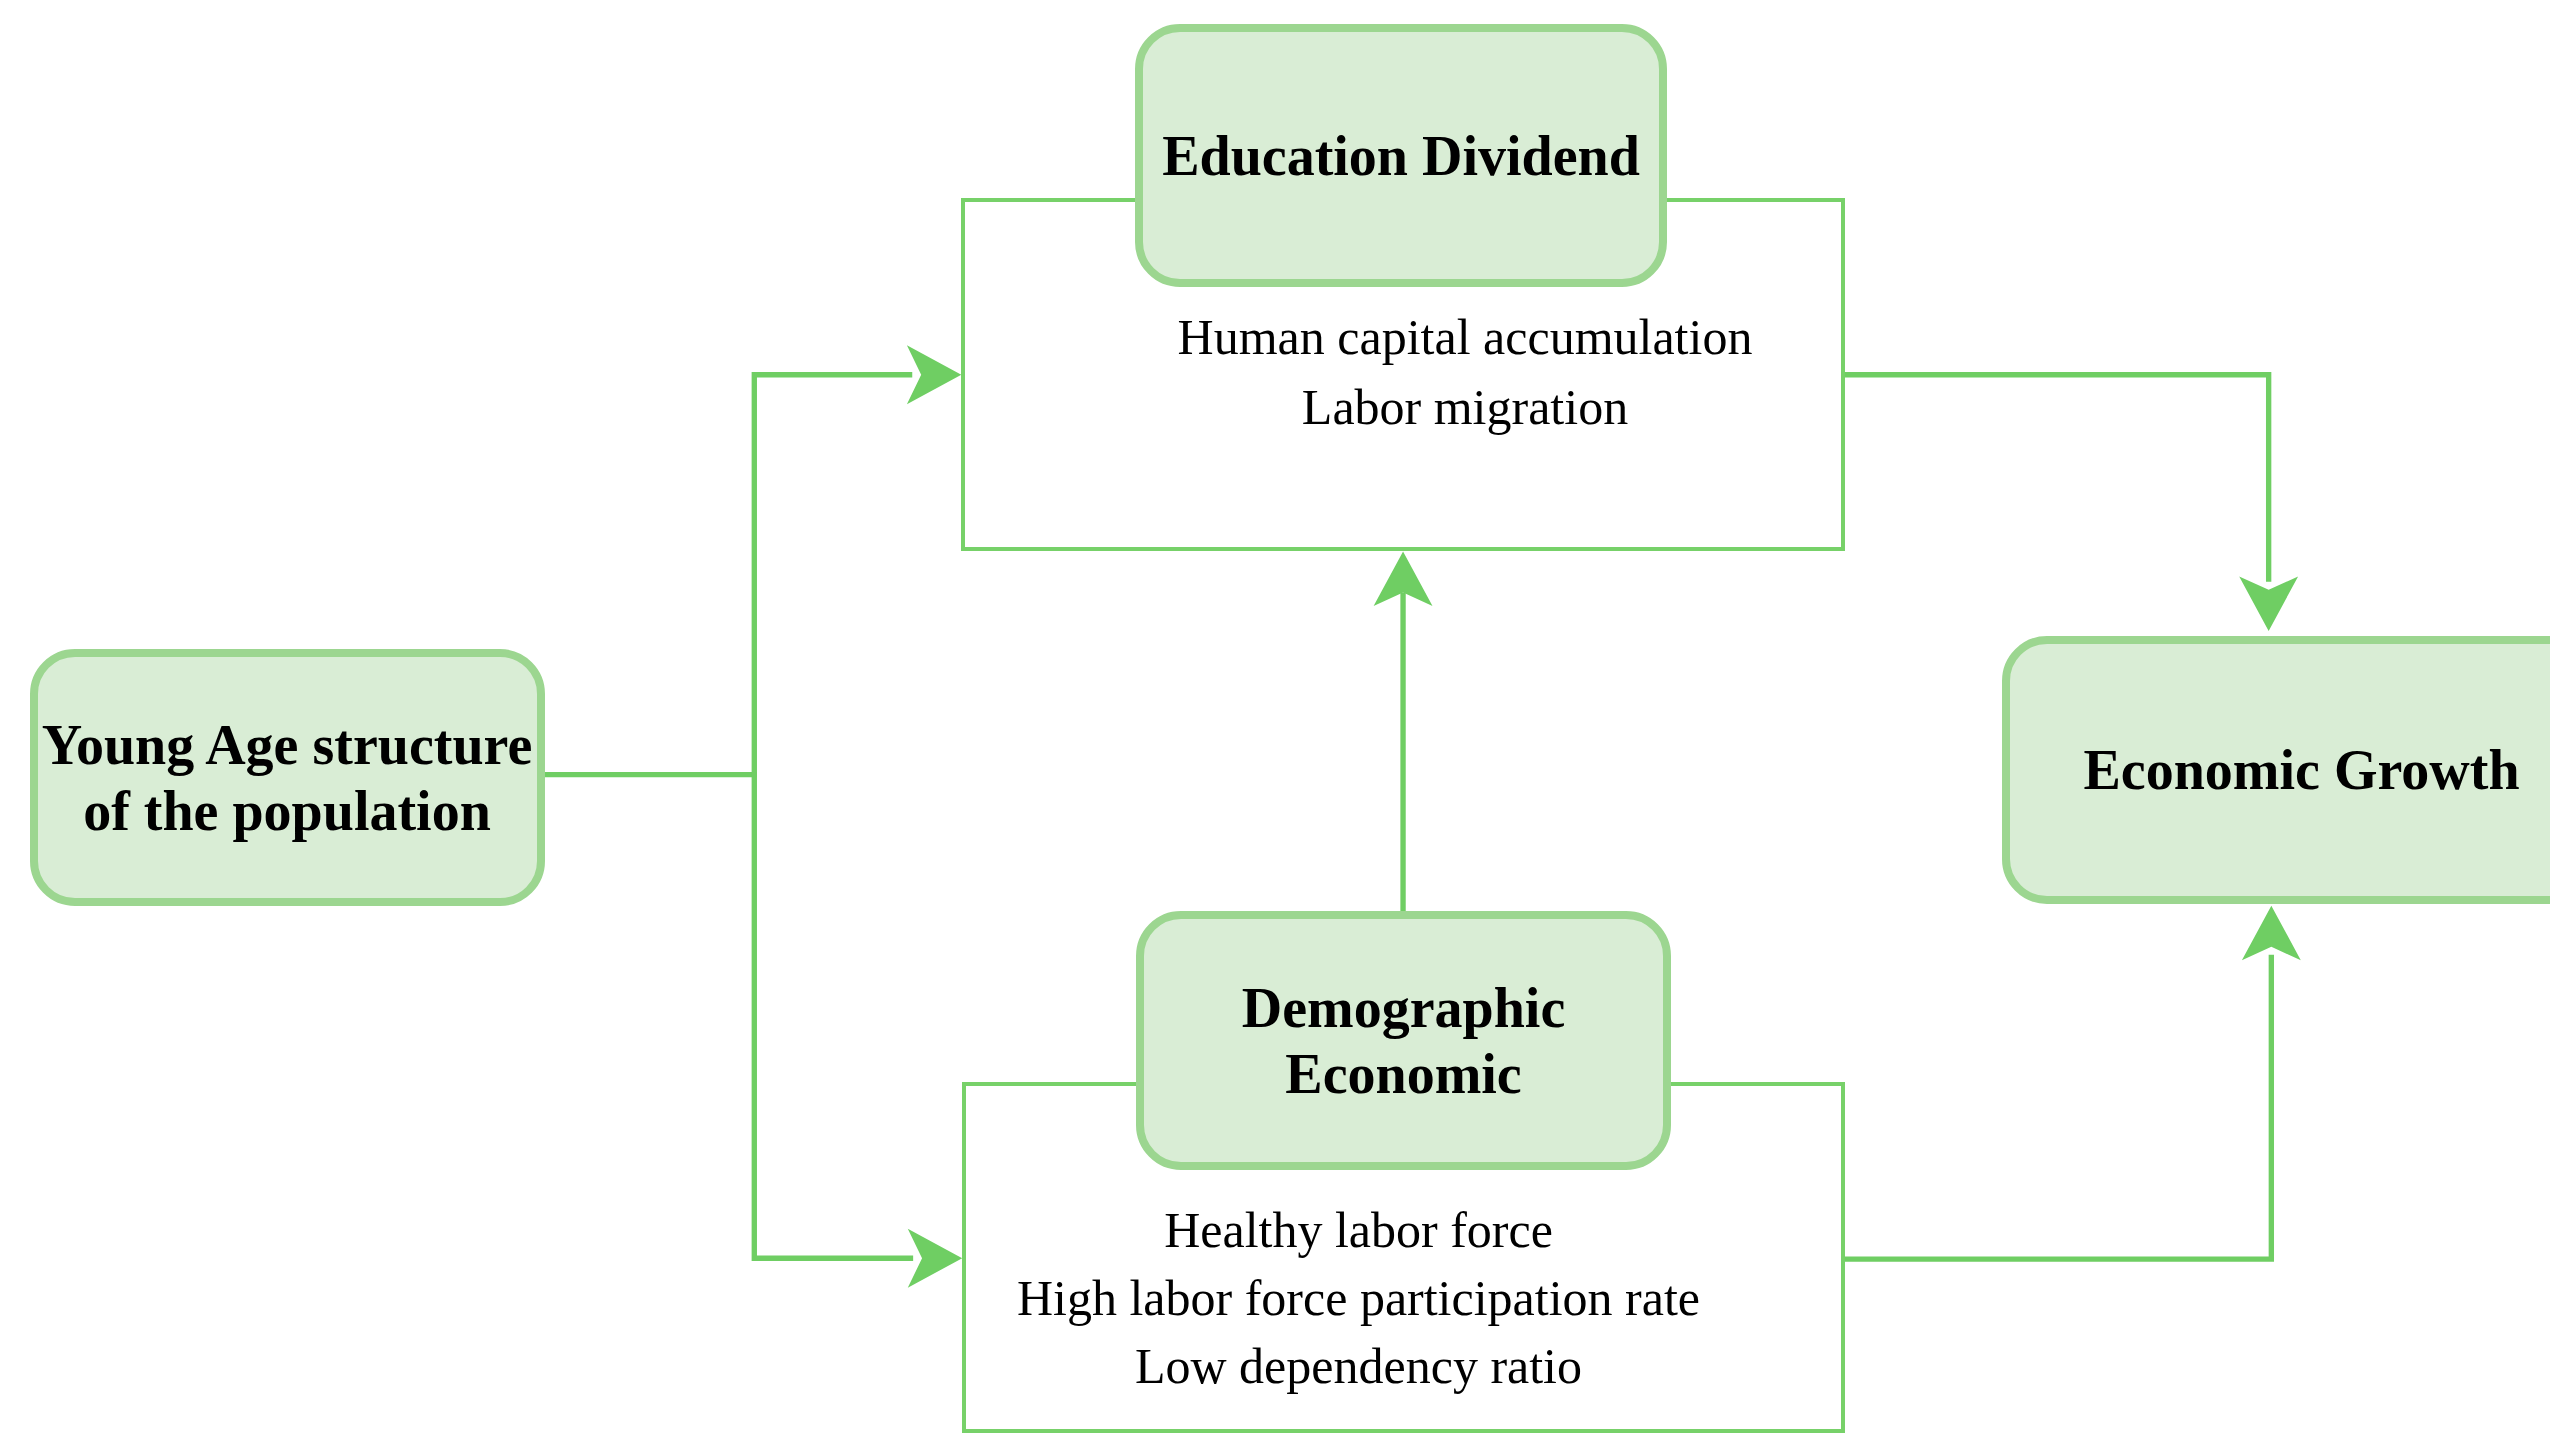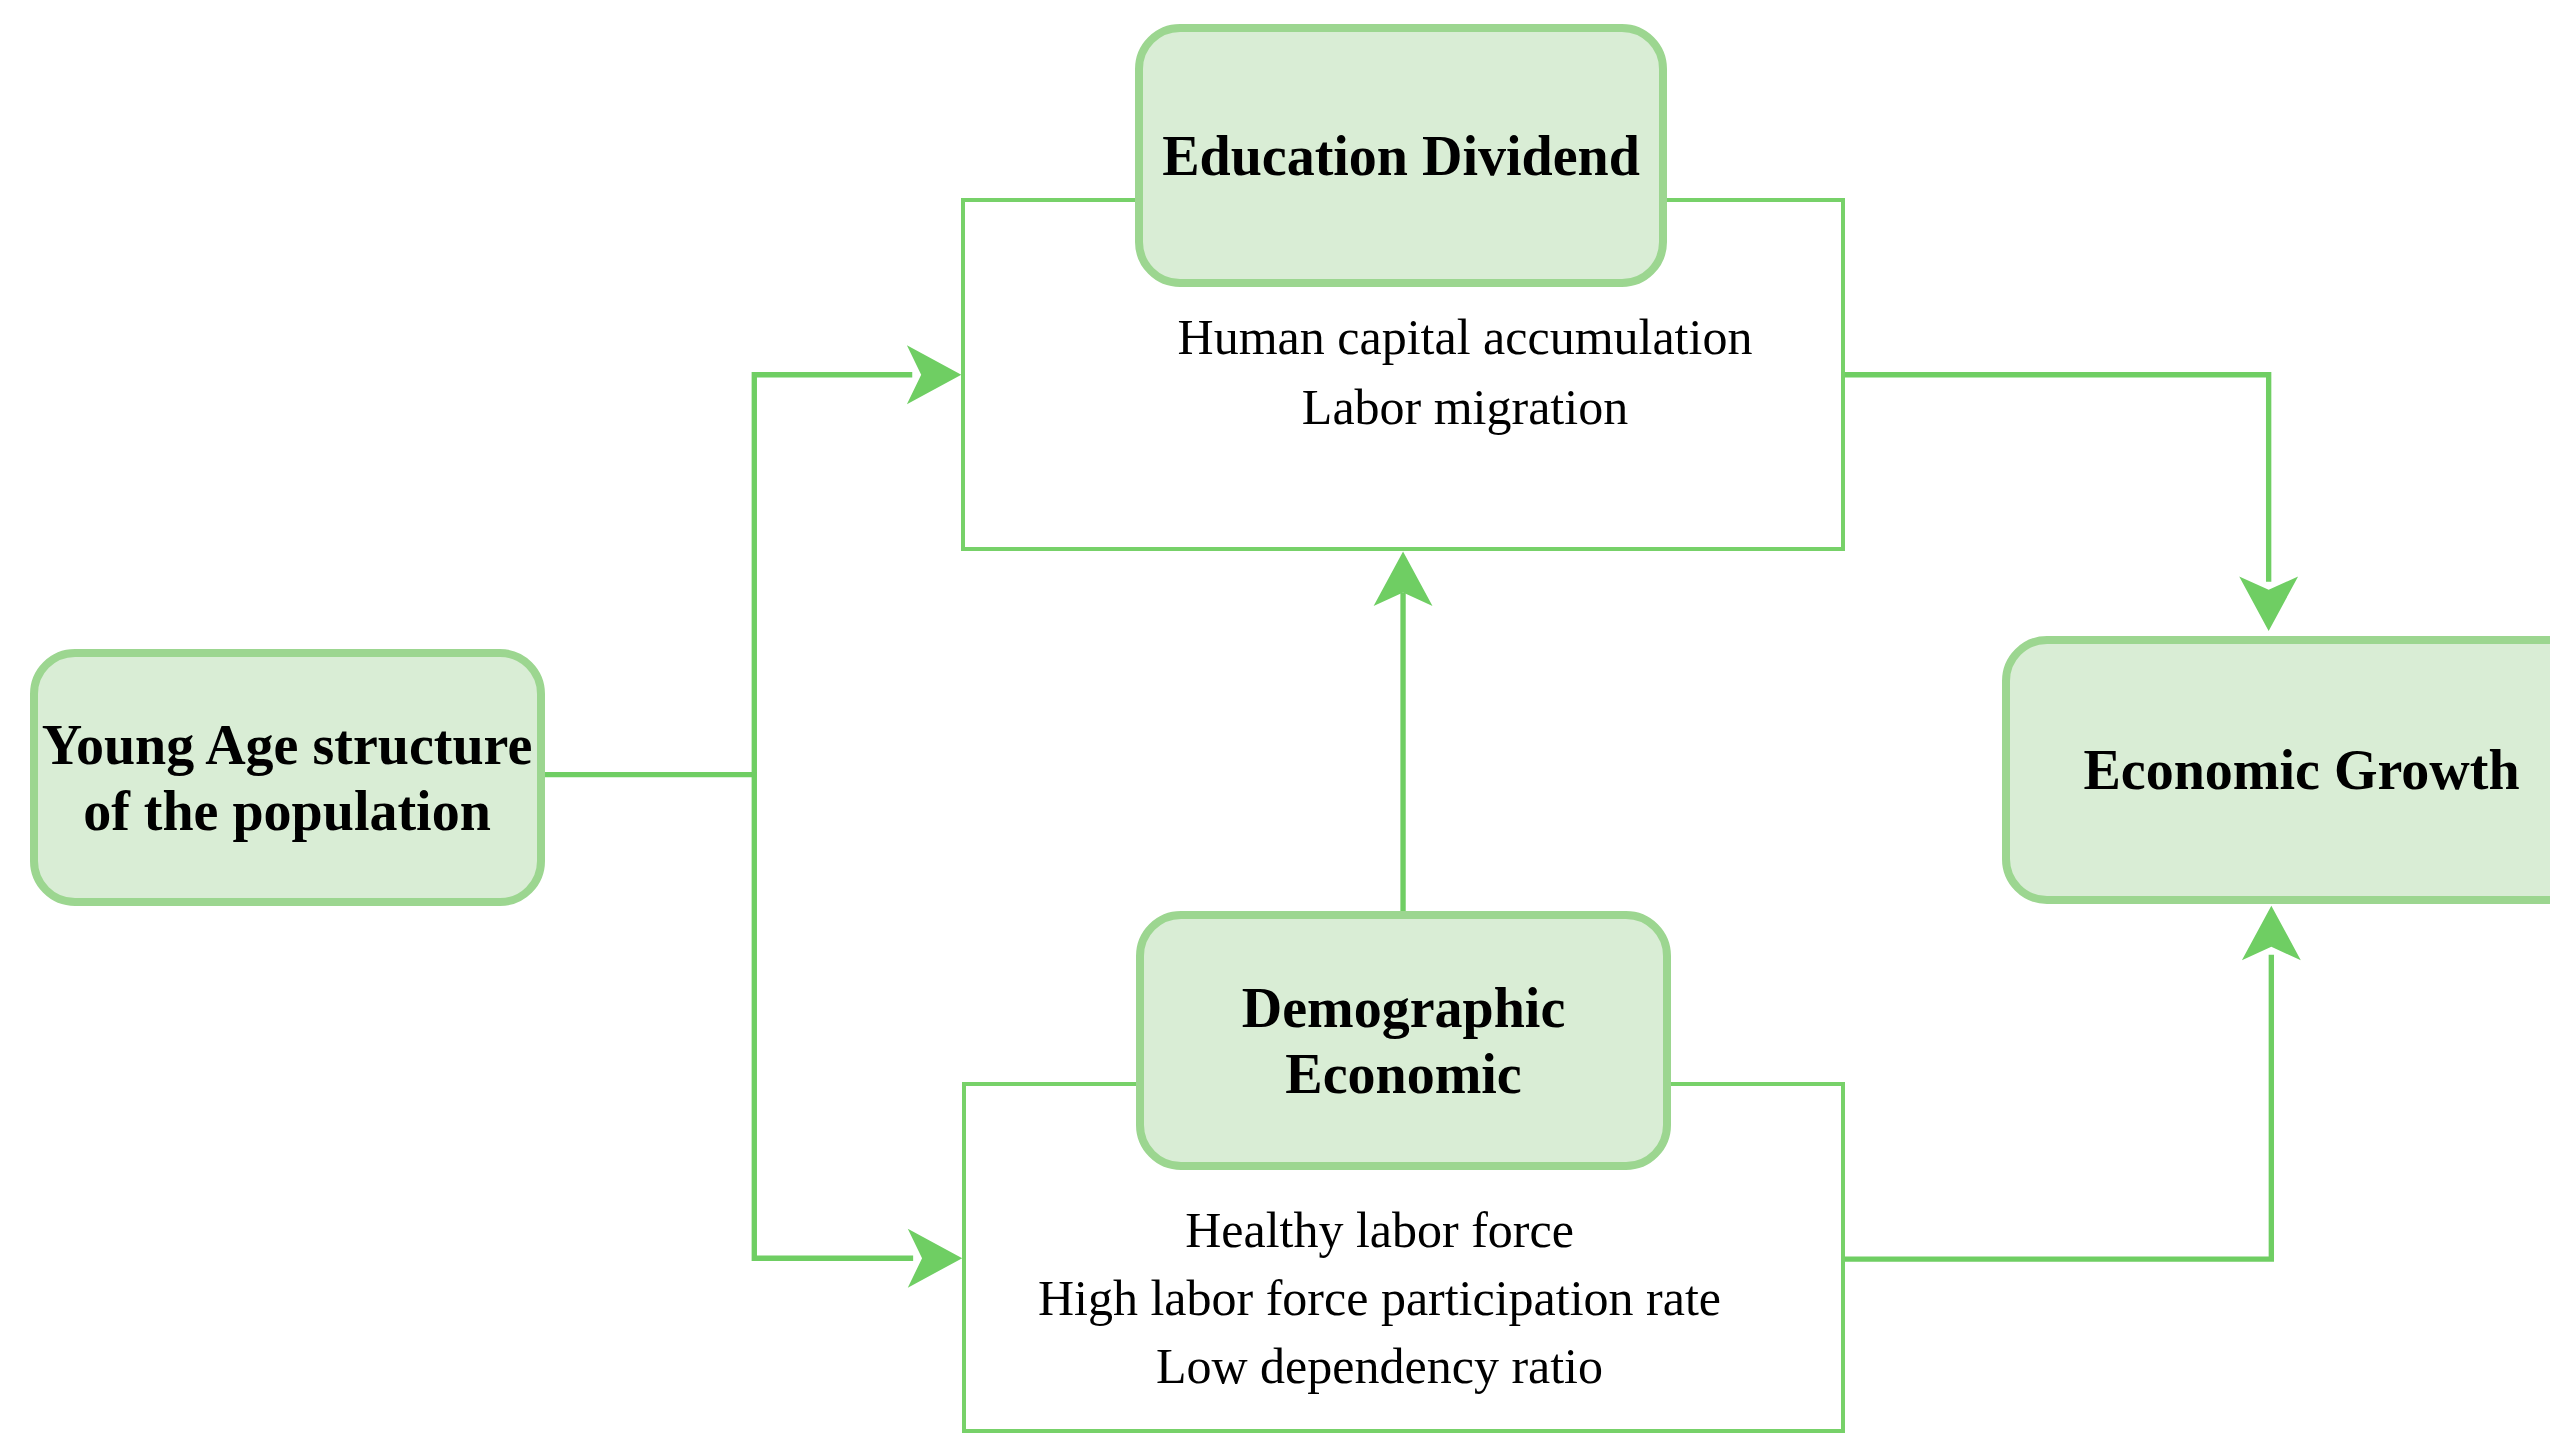--- a/index.html
+++ b/index.html
@@ -46,21 +46,21 @@
   }
   
   .rect-body{
     position:absolute;
     text-align:center;
     font-size:50px;
     white-space:pre-line;
     z-index:2;
   }
   .body-education{left:961px;top:302px;width:1008px;line-height:70px;}
-  .body-demographic{left:926px;top:1196px;width:883px;line-height:68px;padding-left:12px;}
+  .body-demographic{left:905px;top:1196px;width:883px;line-height:68px;padding-left:12px;}
 
   .rect-education{left:961px;top:198px;width:884px;height:353px;}
   .rect-demographic{left:962px;top:1082px;width:883px;height:351px;}
 
   .node-young{left:29.5px;top:649px;width:515px;height:257px;}
   .node-education{left:1135px;top:24px;width:532px;height:263px;}
   .node-demographic{left:1136px;top:911px;width:535px;height:259px;}
   .node-growth{left:2002px;top:636px;width:599px;height:268px;}
 
   .connector-layer{

